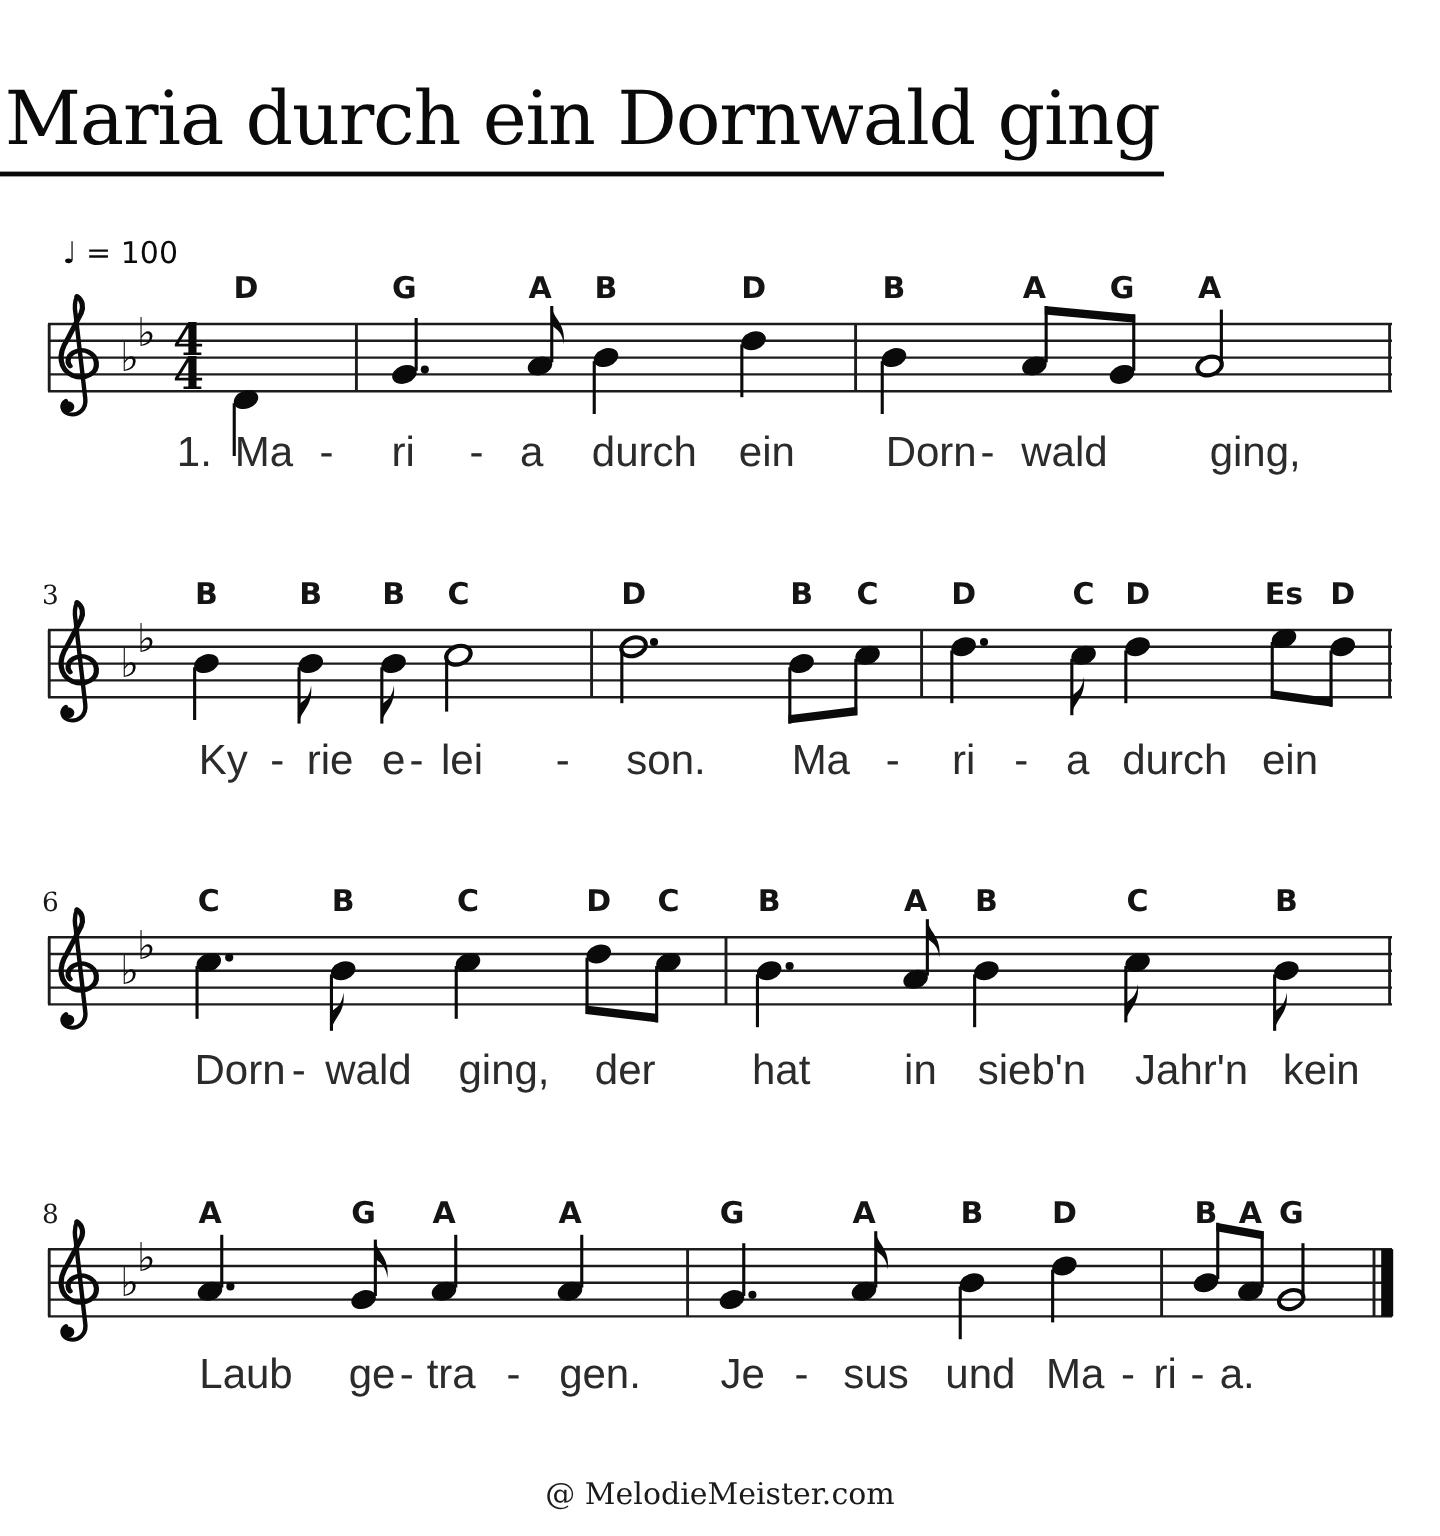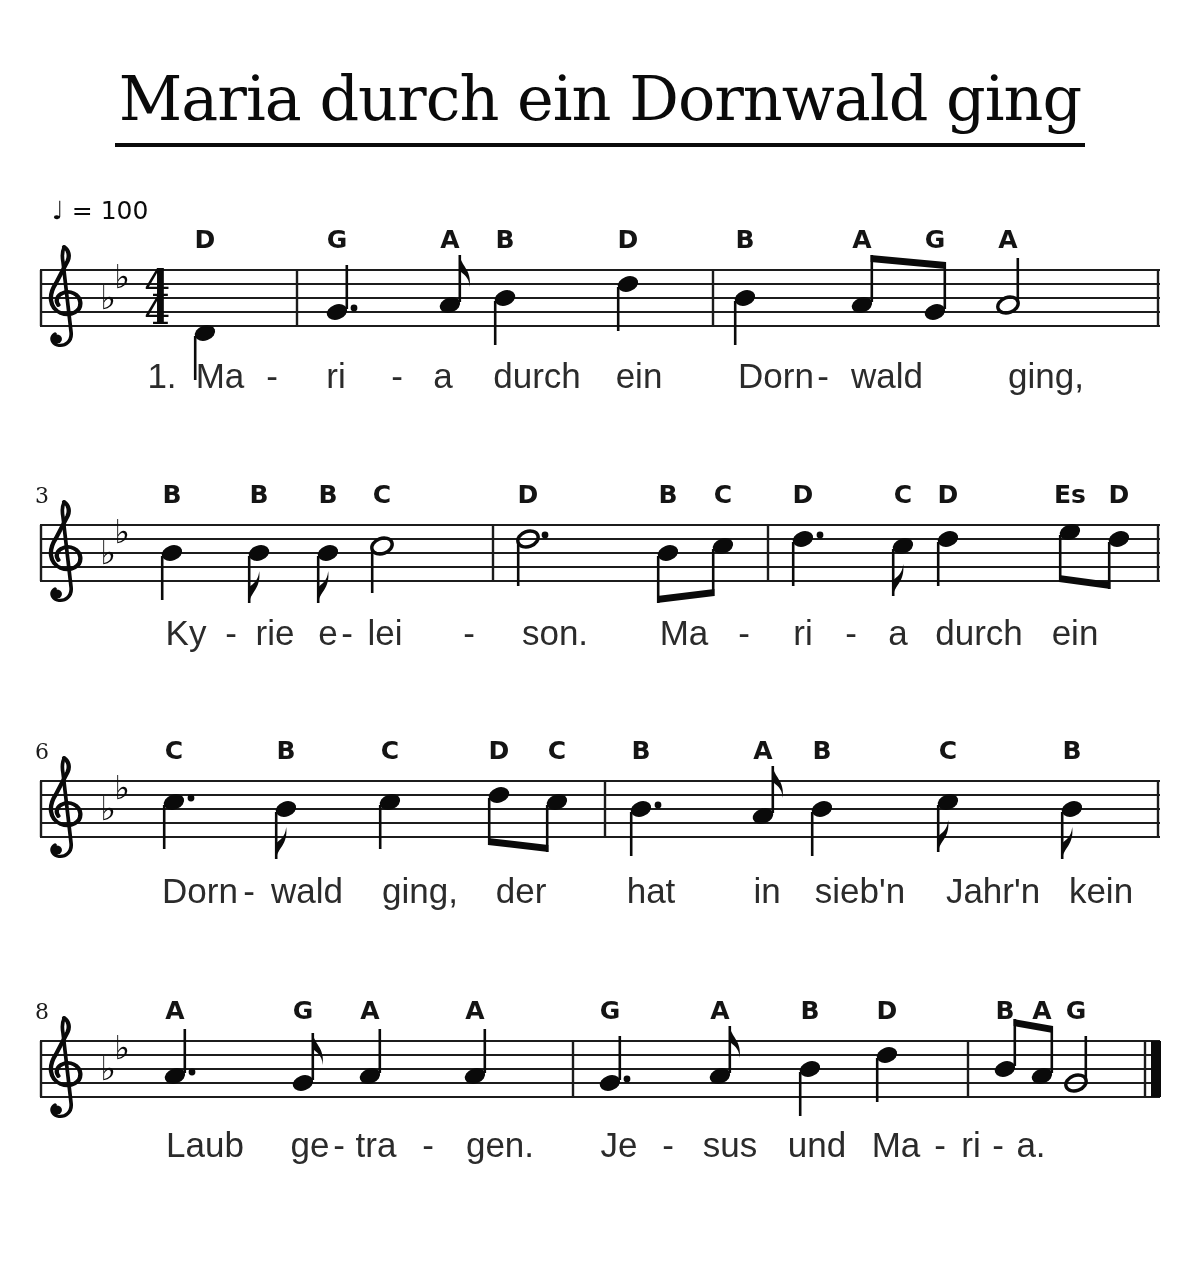--- a/index.html
+++ b/index.html
@@ -1,19 +1,19 @@
 <!DOCTYPE html>
 <html><head>
 <meta charset="utf-8">
 <style>
   html,body{margin:0;padding:0;background:#ffffff;}
   body{width:1200px;height:1280px;position:relative;overflow:hidden;
        font-family:"Liberation Sans",sans-serif;color:#000;}
   .page{position:absolute;inset:0;background:#fff;}
-  .title{position:absolute;top:62px;left:0;width:100%;text-align:center;
+  .title{position:absolute;top:62px;left:0;width:100%;
          font-family:"DejaVu Serif",serif;font-size:62px;font-weight:500;
          color:#0a0a0a;letter-spacing:-1px;}
   .title .u{display:inline-block;border-bottom:4px solid #0a0a0a;padding:0 4px 8px 4px;}
   .tempo{position:absolute;left:52px;top:196px;font-family:"DejaVu Sans",sans-serif;
          font-weight:normal;font-size:25px;color:#0a0a0a;}
   .footer{position:absolute;top:1230px;left:0;width:100%;text-align:center;
           font-family:"DejaVu Serif",serif;font-size:25px;color:#1a1a1a;}
   svg#score-svg{position:absolute;left:0;top:0;}
   svg .staffline{stroke:#1c1c1c;stroke-width:2;}
   svg .barline{stroke:#1c1c1c;stroke-width:2.4;}
@@ -302,13 +302,14 @@
 
   <div class="title">
     <span class="u">Maria durch ein Dornwald ging</span>
   </div>
 
   <div class="tempo">
     <span>♩</span>
     <span>= 100</span>
   </div>
 
+  <div class="footer">@ MelodieMeister.com</div>
 </div>
 
 </body></html>

